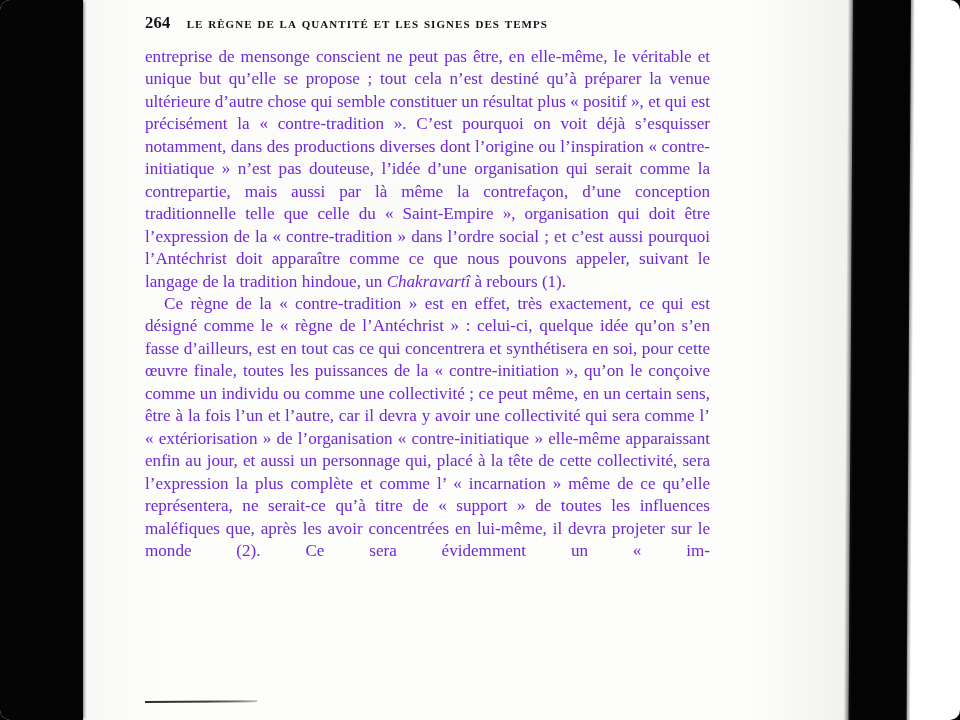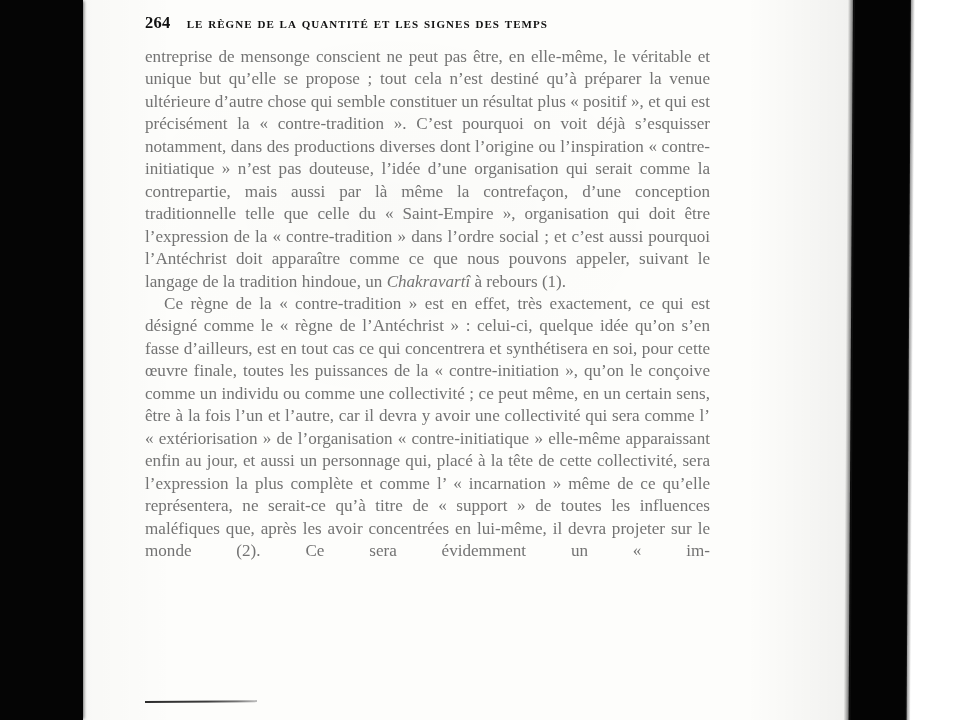--- a/index.html
+++ b/index.html
@@ -13,20 +13,21 @@
     overflow: hidden;
     font-family: "Liberation Serif", "DejaVu Serif", serif;
   }
 
   #scan {
     position: relative;
     width: 960px;
     height: 720px;
     background: #ffffff;
     overflow: hidden;
+    border-radius: 10px;
   }
 
   
   .band-left {
     position: absolute;
     left: 0;
     top: 0;
     width: 83px;
     height: 720px;
     background: #050505;
@@ -104,21 +105,21 @@
     font-weight: 600;
     white-space: nowrap;
   }
 
   
   .textblock {
     position: absolute;
     left: 145px;
     top: 46px;
     width: 565px;
-    color: #737373;
+    color: #6d28d9;
     font-size: 17.1px;
     line-height: 22.45px;
     text-align: justify;
     text-justify: inter-word;
     -webkit-hyphens: none;
     hyphens: none;
   }
   .textblock p {
     margin: 0;
     text-indent: 0;

